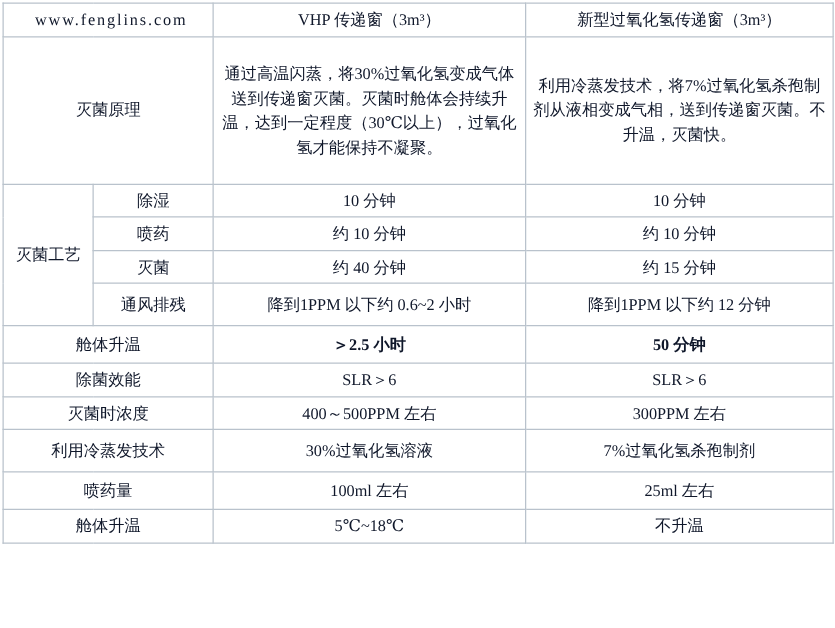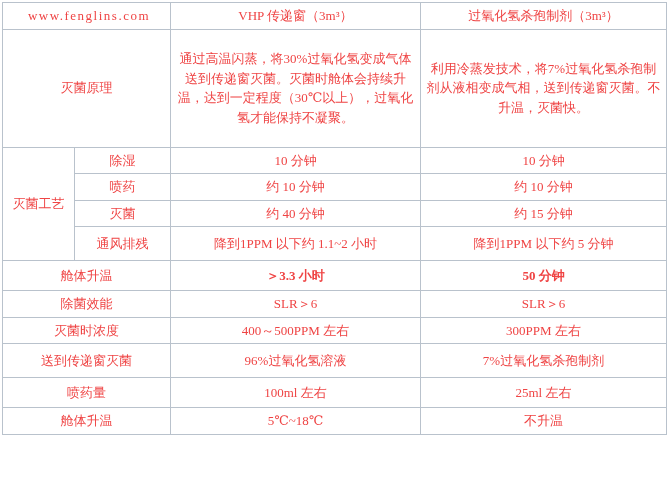--- a/index.html
+++ b/index.html
@@ -23,21 +23,21 @@
     border-collapse: collapse;
     width: 664px;
     margin: 2px 0 0 2px;
     table-layout: fixed;
   }
   table.cmp td {
     border: 1px solid #b9c2cc;
     text-align: center;
     vertical-align: middle;
     font-size: 13px;
-    color: #ef4444;
+    color: #0f172a;
     padding: 3px 5px;
     line-height: 1.5;
     font-family: "Liberation Serif", "DejaVu Serif", serif;
   }
   .col-a { width: 72px; }
   .col-b { width: 96px; }
   .col-c { width: 250px; }
   .col-d { width: 246px; }
 
   .watermark {
@@ -93,21 +93,21 @@
       <col class="col-a">
       <col class="col-b">
       <col class="col-c">
       <col class="col-d">
     </colgroup>
     <tbody>
 
       <tr>
         <td colspan="2" class="watermark">www.fenglins.com</td>
         <td class="hdr">VHP 传递窗（3m³）</td>
-        <td class="hdr">过氧化氢杀孢制剂（3m³）</td>
+        <td class="hdr">新型过氧化氢传递窗（3m³）</td>
       </tr>
 
       <tr class="tall">
         <td colspan="2" class="principle-label">灭菌原理</td>
         <td class="principle-text">通过高温闪蒸，将30%过氧化氢变成气体送到传递窗灭菌。灭菌时舱体会持续升温，达到一定程度（30℃以上），过氧化氢才能保持不凝聚。</td>
         <td class="principle-text">利用冷蒸发技术，将7%过氧化氢杀孢制剂从液相变成气相，送到传递窗灭菌。不升温，灭菌快。</td>
       </tr>
 
       <tr class="r26">
         <td rowspan="4" class="biglabel">灭菌工艺</td>
@@ -123,45 +123,45 @@
       </tr>
 
       <tr class="r26">
         <td class="rowlabel">灭菌</td>
         <td>约 40 分钟</td>
         <td>约 15 分钟</td>
       </tr>
 
       <tr class="r34">
         <td class="rowlabel">通风排残</td>
-        <td>降到1PPM 以下约 1.1~2 小时</td>
-        <td>降到1PPM 以下约 5 分钟</td>
+        <td>降到1PPM 以下约 0.6~2 小时</td>
+        <td>降到1PPM 以下约 12 分钟</td>
       </tr>
 
       <tr class="r30">
         <td colspan="2" class="rowlabel red">舱体升温</td>
-        <td class="redbold">＞3.3 小时</td>
+        <td class="redbold">＞2.5 小时</td>
         <td class="redbold">50 分钟</td>
       </tr>
 
       <tr class="r26">
         <td colspan="2" class="rowlabel">除菌效能</td>
         <td>SLR＞6</td>
         <td>SLR＞6</td>
       </tr>
 
       <tr class="r26">
         <td colspan="2" class="rowlabel">灭菌时浓度</td>
         <td>400～500PPM 左右</td>
         <td>300PPM 左右</td>
       </tr>
 
       <tr class="r34">
-        <td colspan="2" class="rowlabel">送到传递窗灭菌</td>
-        <td>96%过氧化氢溶液</td>
+        <td colspan="2" class="rowlabel">利用冷蒸发技术</td>
+        <td>30%过氧化氢溶液</td>
         <td>7%过氧化氢杀孢制剂</td>
       </tr>
 
       <tr class="r30">
         <td colspan="2" class="rowlabel">喷药量</td>
         <td>100ml 左右</td>
         <td>25ml 左右</td>
       </tr>
 
       <tr class="r26">

